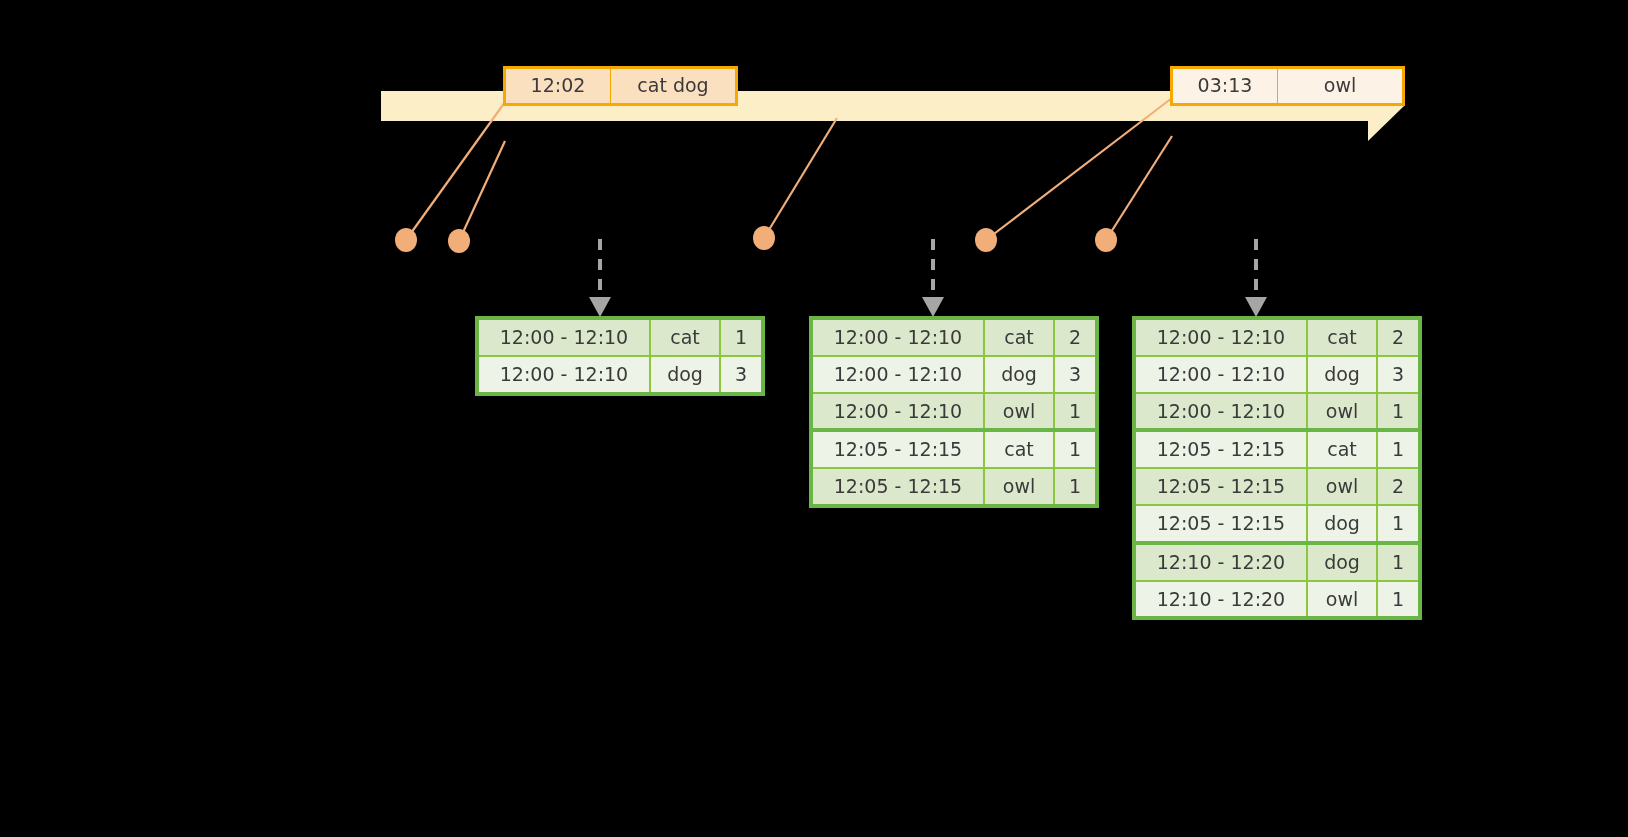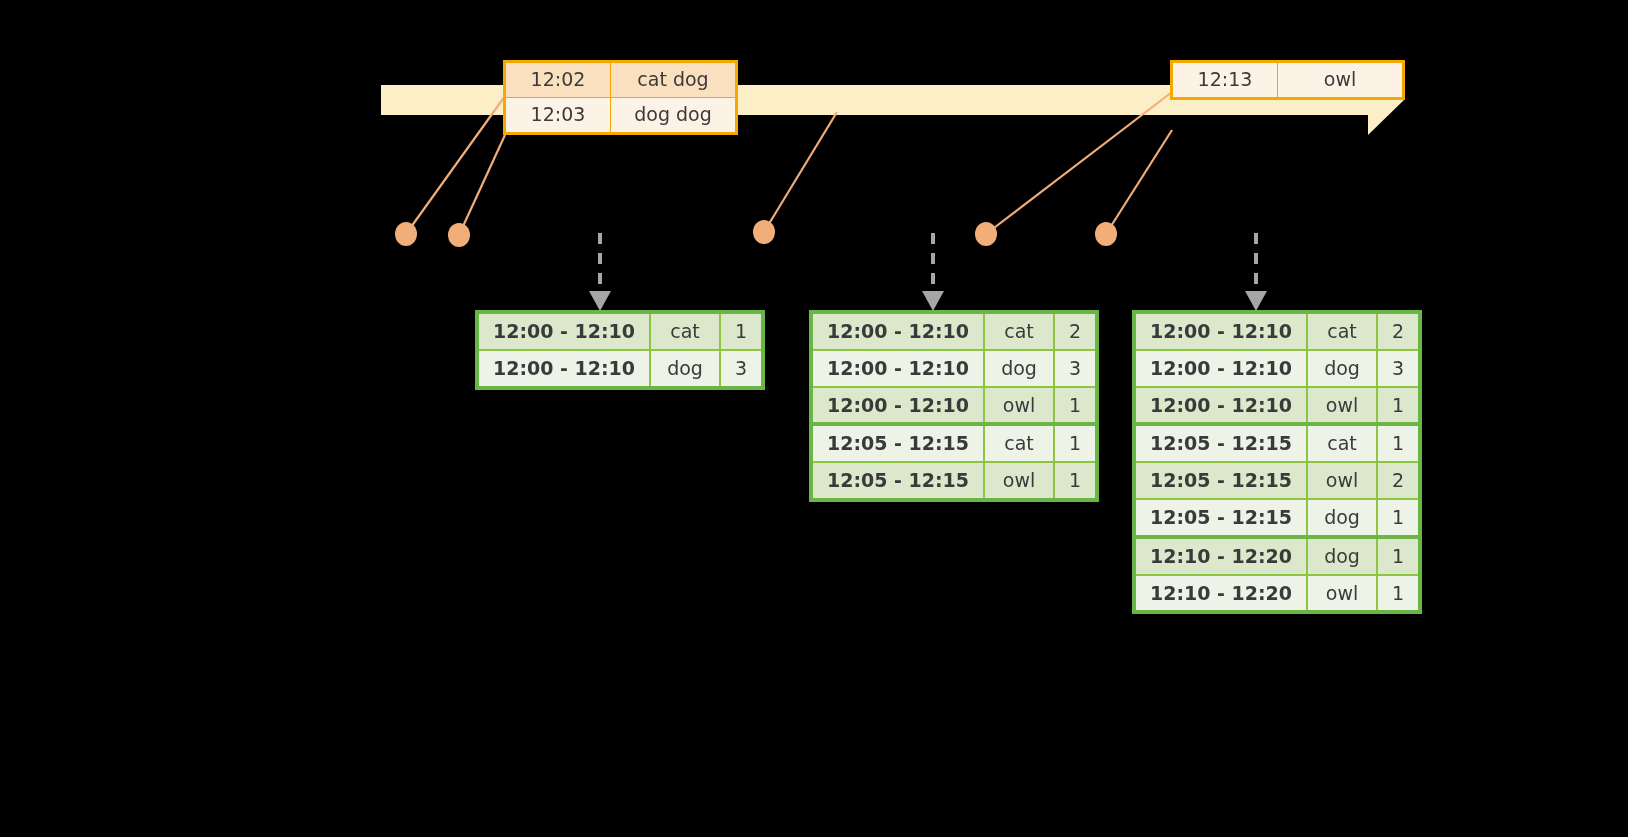--- a/index.html
+++ b/index.html
@@ -10,21 +10,21 @@
   body {
     width: 1628px;
     height: 837px;
     position: relative;
     overflow: hidden;
     font-family: "DejaVu Sans", sans-serif;
     color: #333333;
   }
   #stage {
     position: absolute;
-    left: 0; top: 0;
+    left: 0; top: 6px;
     width: 1628px;
     height: 816px;
   }
   svg.layer {
     position: absolute;
     left: 0; top: 0;
     width: 1628px;
     height: 837px;
     pointer-events: none;
   }
@@ -65,21 +65,21 @@
     padding: 6px 10px;
     text-align: center;
     white-space: nowrap;
     font-size: 19px;
     line-height: 1.2;
     color: #3a3a3a;
   }
   .res-table tr.shade td { background: #DCE8CC; }
   .res-table tr.plain td { background: #EDF3E6; }
   .res-table tr.grp td { border-top: 4px solid #69B545; }
-  .res-table td.c-win   { min-width: 150px; font-weight: bold; }
+  .res-table td.c-win   { min-width: 150px; }
   .res-table td.c-word  { width: 48px; }
   .res-table td.c-count { width: 20px; }
 </style>
 </head>
 <body>
 
 <div id="stage">
 
   <svg class="layer" viewBox="0 0 1628 837">
 
@@ -118,32 +118,28 @@
       </g>
     </g>
   </svg>
 
   <table class="evt-table" id="evt-1" style="left:503px; top:60px;">
     <tbody>
       <tr class="r0">
         <td class="c-time">12:02</td>
         <td class="c-words">cat dog</td>
       </tr>
+    </tbody>
+  </table>
+
+
+  <table class="evt-table" id="evt-3" style="left:1170px; top:60px;">
+    <tbody>
       <tr class="r1">
-        <td class="c-time">12:03</td>
-        <td class="c-words">dog dog</td>
-      </tr>
-    </tbody>
-  </table>
-
-
-  <table class="evt-table" id="evt-3" style="left:1170px; top:60px;">
-    <tbody>
-      <tr class="r1">
-        <td class="c-time">12:13</td>
+        <td class="c-time">03:13</td>
         <td class="c-words">owl</td>
       </tr>
     </tbody>
   </table>
 
   <table class="res-table" id="res-1" style="left:475px; top:310px;">
     <tbody>
       <tr class="shade">
         <td class="c-win">12:00 - 12:10</td>
         <td class="c-word">cat</td>

